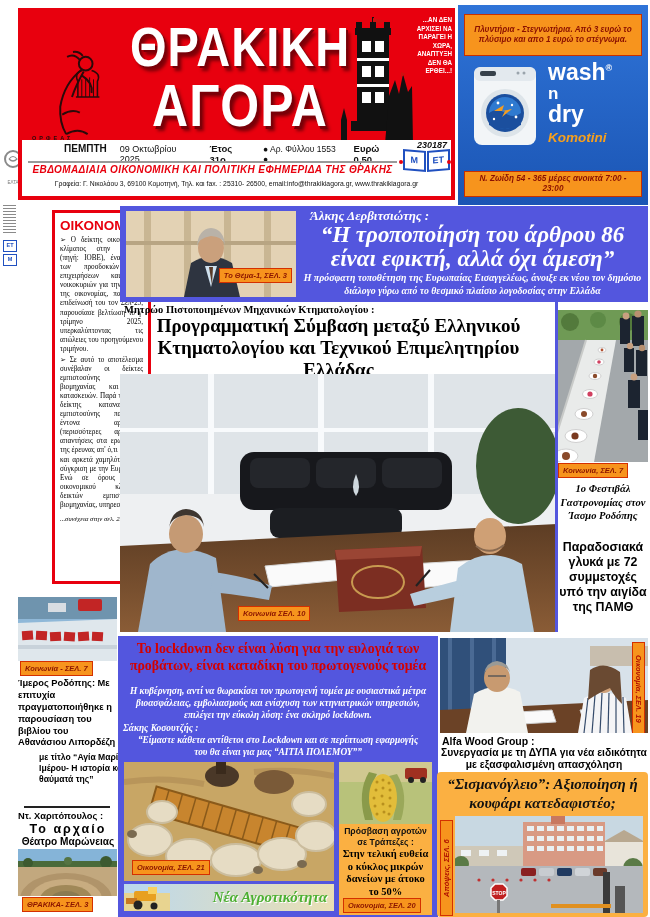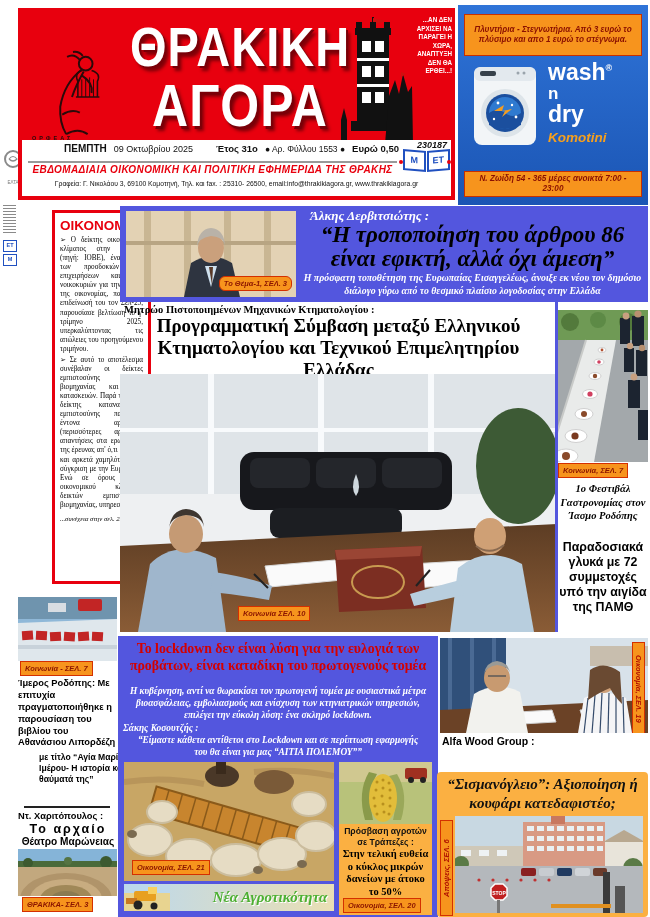--- a/index.html
+++ b/index.html
@@ -21,21 +21,21 @@
      font-weight:bold;text-align:center;transform:scaleY(1.18);transform-origin:top;
      text-shadow:2px 2px 0 #7a0008,4px 4px 3px rgba(0,0,0,.45);letter-spacing:1px;}
   #mast-title1{top:6px;font-size:47px;}
   #mast-title2{top:64px;font-size:50px;}
   #orpheus-label{position:absolute;left:14px;top:127px;font-size:5.5px;font-weight:bold;
      letter-spacing:3px;color:#2a0a0a;}
   #slogan{position:absolute;right:3px;top:8px;width:48px;color:#fff;font-weight:bold;
      font-size:6.3px;line-height:1.35;text-align:right;}
   #mast-strip{position:absolute;left:4px;right:4px;bottom:4px;height:56px;background:#fff;}
   #dateline{position:absolute;left:42px;top:3px;right:52px;display:flex;align-items:baseline;
-     gap:7px;font-size:9px;color:#111;}
+     gap:13px;font-size:9px;color:#111;}
   .dl-day{font-weight:bold;font-size:10px;}
   .dl-year{font-weight:bold;font-size:9.5px;margin-left:auto;}
   .dl-issue{font-size:8.5px;}
   .dl-price{font-weight:bold;font-size:9.5px;}
   #issue-code{position:absolute;right:4px;top:0;font:bold italic 9px "Liberation Sans",sans-serif;color:#111;}
   #met-logo{position:absolute;right:2px;top:10px;width:46px;height:24px;display:flex;gap:1px;z-index:4;}
   .met-box{width:20px;height:17px;background:#fff;border:2px solid #2050c0;color:#2050c0;
      font:bold 9px/16px "Liberation Sans",sans-serif;text-align:center;}
   .met-box.m{transform:skewY(5deg);}
   .met-box.et{transform:skewY(-5deg);}
@@ -79,21 +79,21 @@
   #left-divider{position:absolute;left:24px;top:806px;width:86px;height:2px;background:#222;}
   #mar-kicker{position:absolute;left:18px;top:811px;width:116px;font-weight:bold;font-size:9.3px;}
   #mar-line1{position:absolute;left:18px;top:822px;width:100px;font-weight:bold;font-size:12.5px;
      letter-spacing:2px;text-align:center;}
   #mar-line2{position:absolute;left:16px;top:835px;width:104px;font-weight:bold;font-size:11px;
      text-align:center;transform:scaleX(.92);}
   
   #blue-banner{position:absolute;left:120px;top:206px;width:528px;height:96px;background:#5356de;}
   #derv-kicker{position:absolute;left:190px;top:2px;width:330px;color:#fff;
      font:bold italic 13px "Liberation Serif",serif;}
-  #derv-headline{position:absolute;left:180px;top:17px;width:345px;color:#000000;text-align:center;
+  #derv-headline{position:absolute;left:180px;top:17px;width:345px;color:#ffffff;text-align:center;
      font:bold italic 23px/1.05 "Liberation Serif",serif;}
   #derv-sub{position:absolute;left:180px;top:66px;width:345px;color:#fff;text-align:center;
      font:bold italic 9.8px/1.3 "Liberation Serif",serif;}
   
   #main-kicker{position:absolute;left:124px;top:304px;width:420px;
      font:bold 10.5px "Liberation Serif",serif;}
   #main-headline{position:absolute;left:120px;top:315px;width:437px;text-align:center;
      font:bold 19px/1.15 "Liberation Serif",serif;}
   #right-vline{position:absolute;left:555px;top:302px;width:3px;height:330px;background:#5356de;}
   
@@ -295,21 +295,21 @@
           <rect x="58" width="7" height="86" fill="#c9b693"></rect>
         <rect x="98" width="7" height="86" fill="#c9b693"></rect>
           <rect x="138" width="7" height="86" fill="#c9b693"></rect>
         <rect y="30" width="170" height="4" fill="#b8a583"></rect>
         <path d="M58,86 L65,52 Q85,39 106,52 L114,86 Z" fill="#2e3440"></path>
         <polygon points="79,55 91,55 85,76" fill="#cfe0ee"></polygon>
         <polygon points="83,56 87,56 86,74" fill="#5a3a28"></polygon>
         <ellipse cx="85" cy="37" rx="13" ry="15" fill="#caa07c"></ellipse>
         <path d="M71,36 Q72,18 85,17 Q98,18 99,35 Q98,26 85,25 Q72,27 71,36 Z" fill="#b9b2a8"></path>
       </svg>
-      <div class="cap" style="right:4px;bottom:6px;border-radius:6px;">Το Θέμα-1, ΣΕΛ. 3</div>
+      <div class="cap" style="right:4px;bottom:14px;">Το Θέμα-1, ΣΕΛ. 3</div>
     </div>
     <div id="derv-kicker">Άλκης Δερβιτσιώτης :</div>
     <div id="derv-headline">“Η τροποποίηση του άρθρου 86 είναι εφικτή, αλλά όχι άμεση”</div>
     <div id="derv-sub">Η πρόσφατη τοποθέτηση της Ευρωπαίας Εισαγγελέως, άνοιξε εκ νέου τον δημόσιο διάλογο γύρω από το θεσμικό πλαίσιο λογοδοσίας στην Ελλάδα</div>
   </div>
 
   <div id="main-kicker">Μητρώο Πιστοποιημένων Μηχανικών Κτηματολογίου :</div>
   <div id="main-headline">Προγραμματική Σύμβαση μεταξύ Ελληνικού Κτηματολογίου και Τεχνικού Επιμελητηρίου Ελλάδας</div>
   <div class="photo" style="left:120px;top:374px;width:437px;height:258px;">
     <svg viewBox="0 0 437 258">
@@ -516,20 +516,21 @@
           <line x1="169" y1="55" x2="168" y2="95"></line>
         <line x1="176" y1="57" x2="176" y2="95"></line>
           <line x1="183" y1="59" x2="184" y2="95"></line>
       </g>
       <ellipse cx="164" cy="42" rx="11" ry="13" fill="#cfa078"></ellipse>
       <path d="M150,32 Q164,22 180,34 L182,66 Q174,58 170,50 Q160,54 148,62 Z" fill="#6a4a32"></path>
     </svg>
     <div class="vcap" style="right:3px;top:4px;height:84px;">Οικονομία, ΣΕΛ. 19</div>
   </div>
   <div id="alfa-kicker">Alfa Wood Group :</div>
+  <div id="alfa-headline">Συνεργασία με τη ΔΥΠΑ για νέα ειδικότητα με εξασφαλισμένη απασχόληση</div>
 
   <div id="sisman">
     <div id="sis-headline">“Σισμανόγλειο”: Αξιοποίηση ή κουφάρι κατεδαφιστέο;</div>
     <div class="photo" style="left:18px;top:44px;width:188px;height:97px;">
       <svg viewBox="0 0 188 97">
         <rect width="188" height="97" fill="#c8d8e2"></rect>
         <rect x="68" y="6" width="82" height="44" fill="#d89a84"></rect>
         <g fill="#e8f0f4">
           <rect x="72" y="10" width="7" height="5"></rect>
             <rect x="82" y="10" width="7" height="5"></rect>

